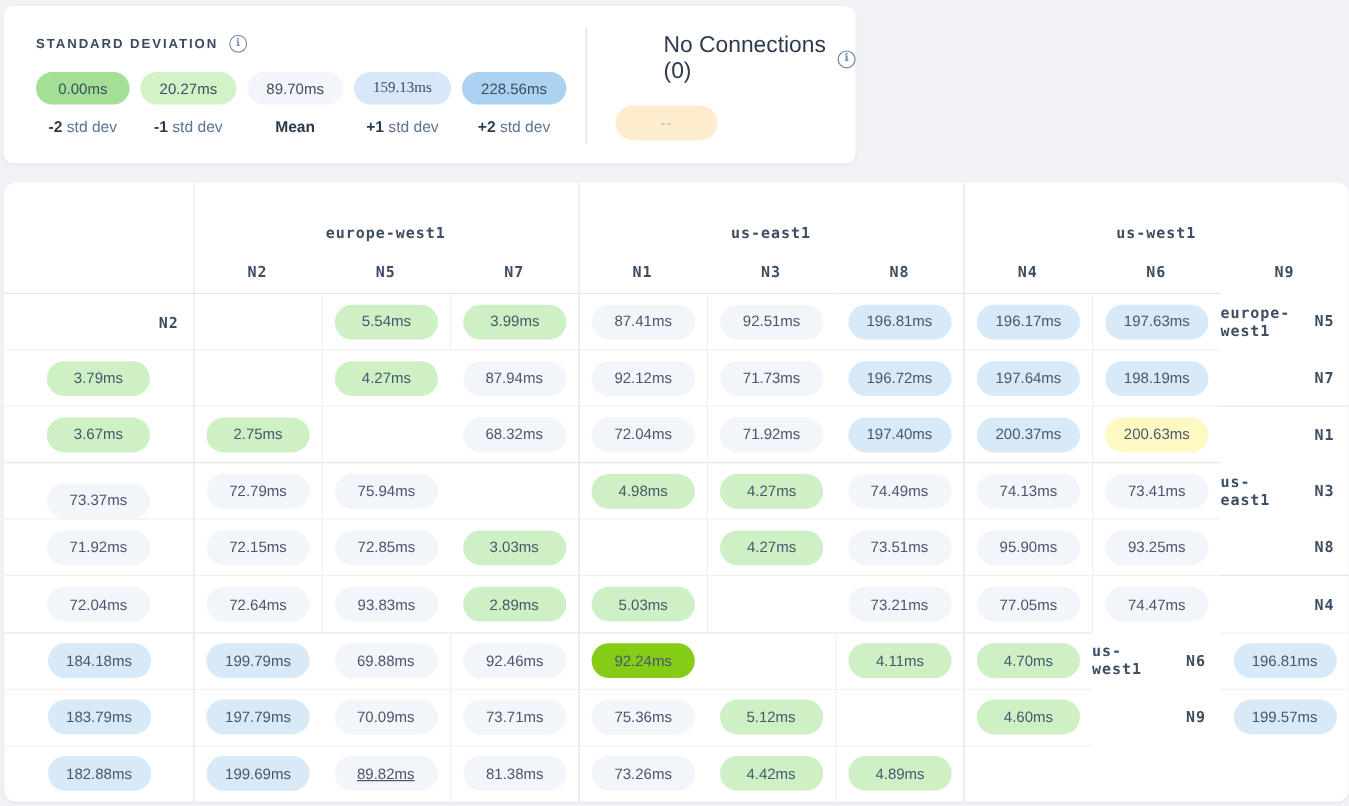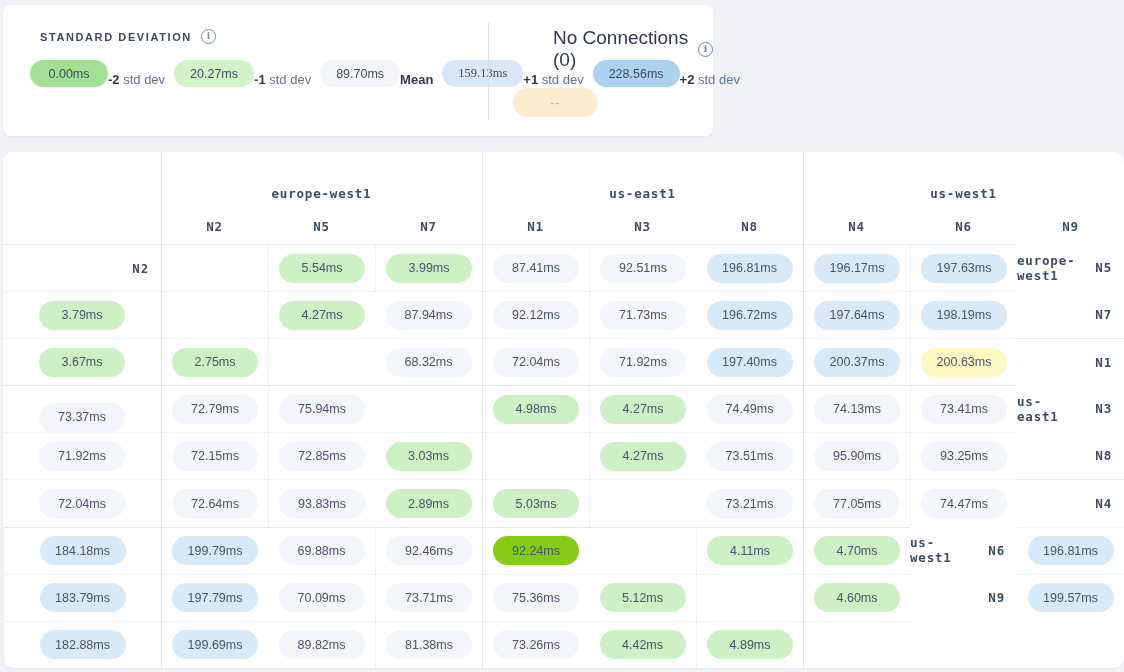--- a/index.html
+++ b/index.html
@@ -11,39 +11,39 @@
     overflow:hidden;
   }
   .card {
     position:absolute;
     background:#ffffff;
     box-shadow:0 1px 2px rgba(40,50,70,0.05);
   }
   
   #top-card { left:3px; top:5px; width:710px; height:131px; border-radius:8px; }
   .legend-title-row {
-    position:absolute; left:37px; top:24px;
+    position:absolute; left:27px; top:24px;
     display:flex; align-items:center; gap:9px;text-align:right;
   }
   .legend-title {
     font-size:11px; font-weight:bold; letter-spacing:1.6px; color:#3d4a5c;
   }
   .info-icon {
     width:15px; height:15px; border:1.5px solid #7e8ea8; border-radius:50%;
     display:inline-flex; align-items:center; justify-content:center;
     color:#7e8ea8; flex:0 0 auto;
   }
   .info-icon::after {
     content:"i"; font:700 9px "DejaVu Serif", serif; line-height:1;
   }
   .legend-items {
     position:absolute; left:27px; top:55px;
     display:flex; gap:9px;
   }
-  .legend-item { display:flex; flex-direction:row; align-items:center; }
+  .legend-item { display:flex; flex-direction:column; align-items:center; }
   .legend-pill {
     height:27px; min-width:78px; padding:0 16px; border-radius:14px;
     display:inline-flex; align-items:center; justify-content:center;
     font-size:12.5px; color:#3e4c5e;
   }
   .legend-label { margin-top:11px; font-size:13px; color:#5e7497; white-space:pre; }
   .legend-label b { color:#2c3a4d; }
   .v-divider {
     position:absolute; left:485px; top:18px; width:1px; height:97px; background:#dcdfe5;
   }
@@ -373,21 +373,21 @@
       <div class="dcell gstart">
         <span class="pill" style="background: rgb(216, 233, 248);">199.57ms</span>
       </div>
       <div class="dcell">
         <span class="pill" style="background: rgb(216, 233, 248);">182.88ms</span>
       </div>
       <div class="dcell">
         <span class="pill" style="background: rgb(216, 233, 248);">199.69ms</span>
       </div>
       <div class="dcell gstart">
-        <span class="pill" style="background: rgb(242, 245, 249);">89.82ms</span>
+        <span class="pill" style="background: rgb(242, 245, 249); text-decoration: underline;">89.82ms</span>
       </div>
       <div class="dcell">
         <span class="pill" style="background: rgb(242, 245, 249);">81.38ms</span>
       </div>
       <div class="dcell">
         <span class="pill" style="background: rgb(242, 245, 249);">73.26ms</span>
       </div>
       <div class="dcell gstart">
         <span class="pill" style="background: rgb(205, 240, 196);">4.42ms</span>
       </div>

